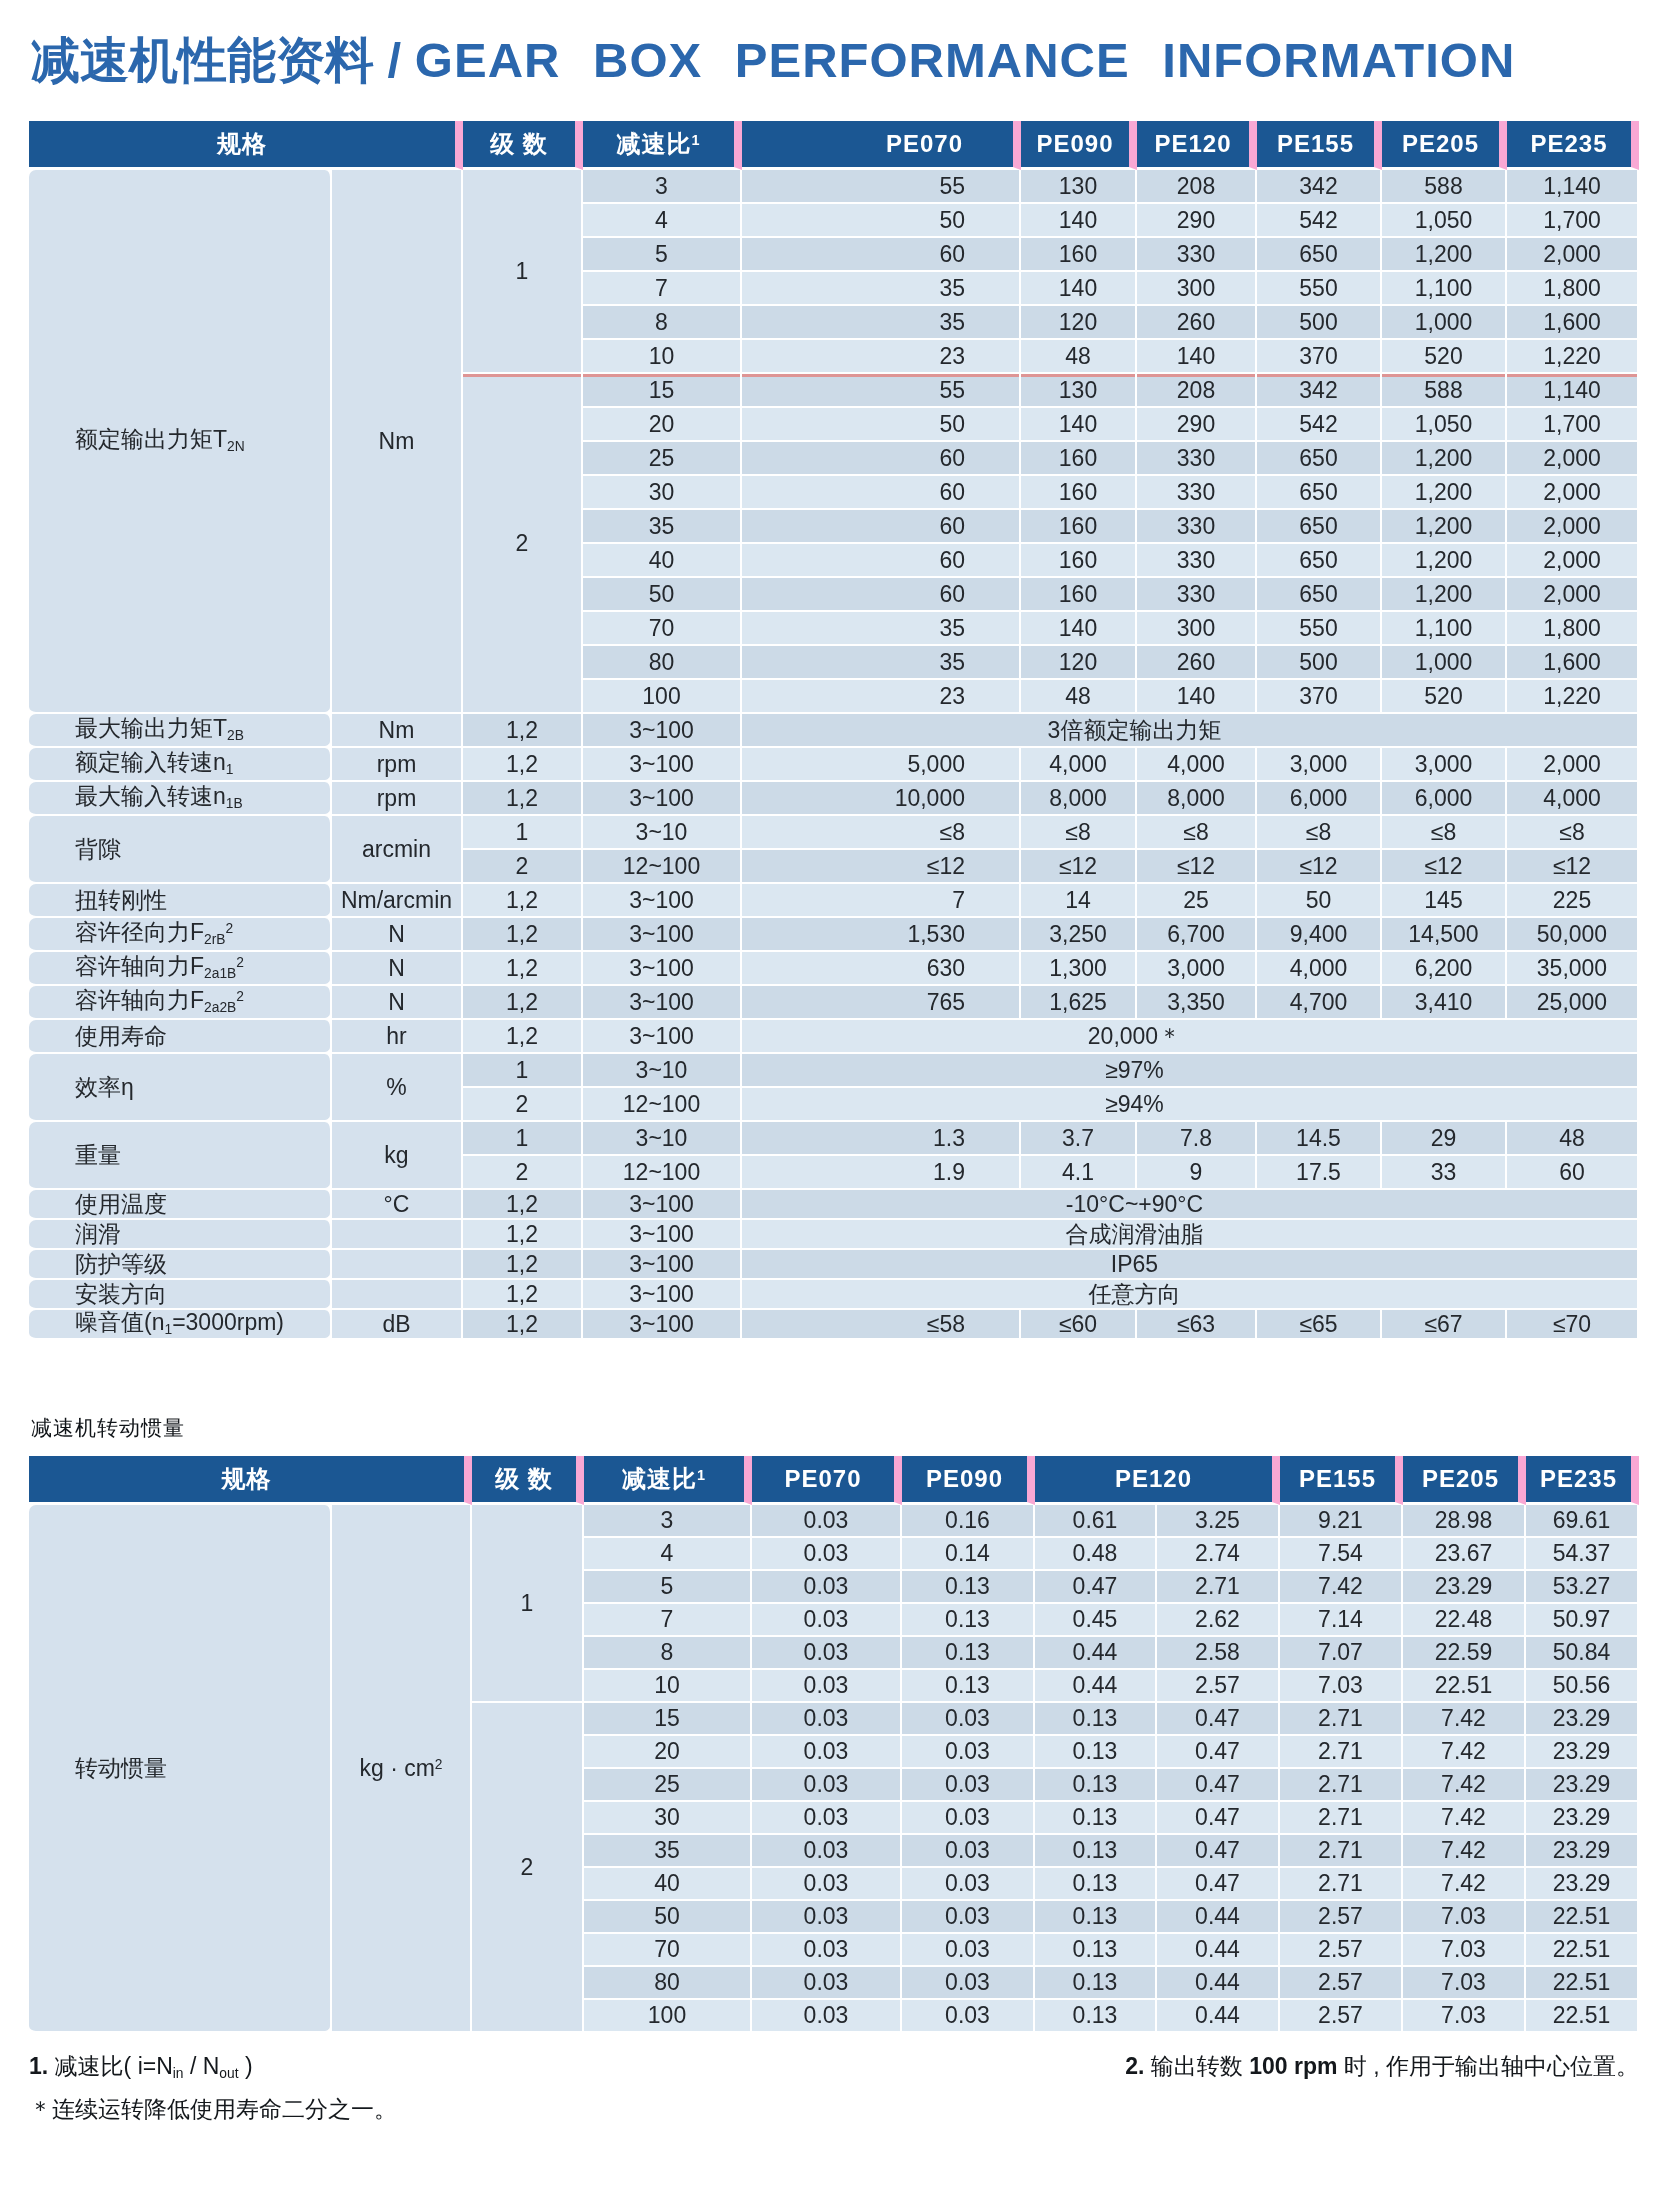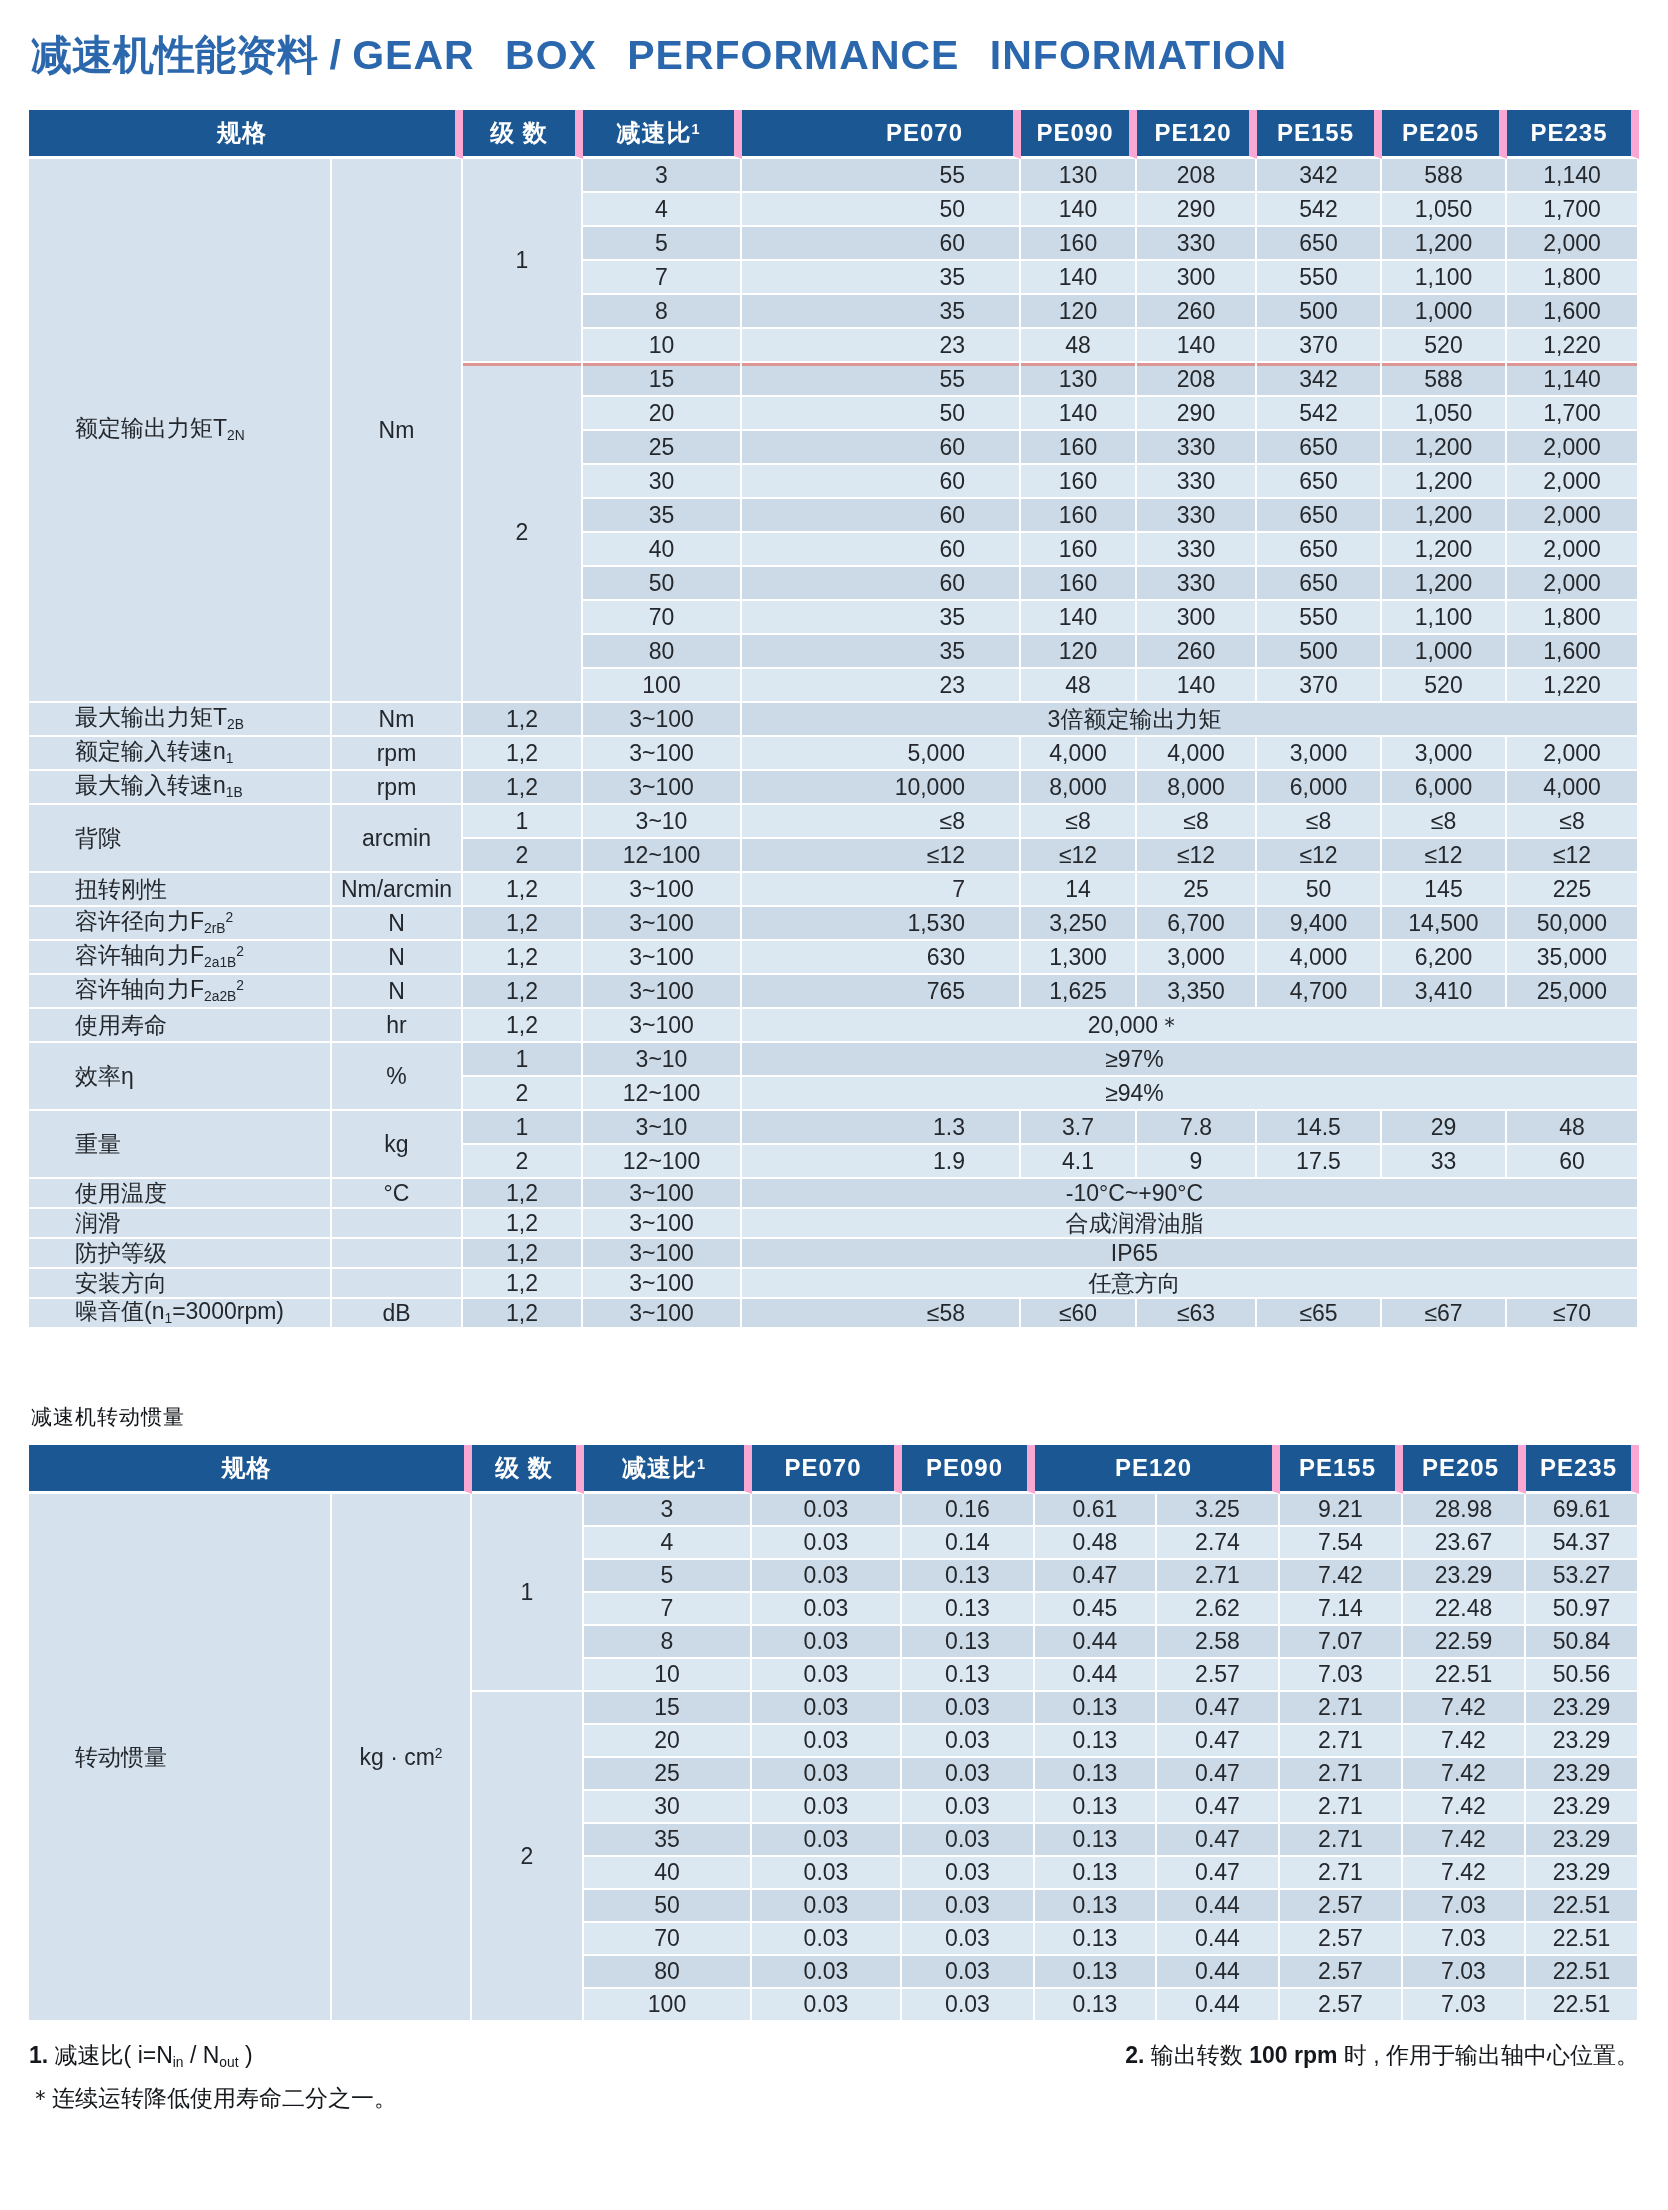--- a/index.html
+++ b/index.html
@@ -6,38 +6,38 @@
     --accent:#2b67ad; --header_bg:#1b5793; --row_dark:#ccdae7; --row_light:#dbe7f1;
     --panel:#d5e1ed; --red_line:#de9595;
   }
   *{box-sizing:border-box;margin:0;padding:0}
   html,body{background:#ffffff}
   body{
     width:1668px;height:2210px;overflow:hidden;
     font-family:"Liberation Sans","DejaVu Sans",sans-serif;color:#22262b;
     padding:24px 29px 0 29px;
   }
-  .page-title{font-size:41px;font-weight:700;color:var(--accent);margin:4px 0 27px 2px;white-space:nowrap;}
+  .page-title{font-size:49px;font-weight:700;color:var(--accent);margin:4px 0 27px 2px;white-space:nowrap;}
   .page-title .en{letter-spacing:1px;word-spacing:18px;}
   table{border-collapse:separate;border-spacing:0;table-layout:fixed;width:1610px;}
   thead th{
     background:var(--header_bg);color:#fff;font-size:24px;font-weight:700;height:49px;
     text-align:center;vertical-align:middle;border-right:8px solid #f9a8d4;border-bottom:3px solid #fff;
     letter-spacing:1px;overflow:hidden;
   }
   thead th.c070{text-align:right;padding-right:50px;}
   td{
     font-size:23px;text-align:center;vertical-align:middle;line-height:1.05;
     border-right:2px solid #fff;border-bottom:2px solid #fff;overflow:hidden;color:#24282d;
   }
   tr.zd td{background:var(--row_dark);}
   tr.zl td{background:var(--row_light);}
   td.panel{background:var(--panel)!important;}
   tr.r34>td{height:34px;} tr.r33>td{height:33px;} tr.r46>td{height:30px;}
-  td.lbl{text-align:left;padding-left:46px;}
+  td.lbl{text-align:left;padding-left:46px;border-radius:7px;}
   td.c070{text-align:right;padding-right:54px;}
   td.spanv{padding-right:110px;}
   td.redtop{box-shadow:inset 0 3px 0 var(--red_line);}
   sub{font-size:60%;vertical-align:-0.3em;}
   sup{font-size:60%;vertical-align:0.5em;}
   .section-title{font-size:21px;color:#101418;margin:74px 0 14px 2px;font-weight:500;letter-spacing:1px;}
   .notes{display:flex;justify-content:space-between;align-items:flex-start;margin-top:18px;font-size:23px;color:#14181c;width:1610px;}
   .note-line{margin-bottom:12px;white-space:nowrap;}
   .notes b{font-weight:700;}
 </style>

